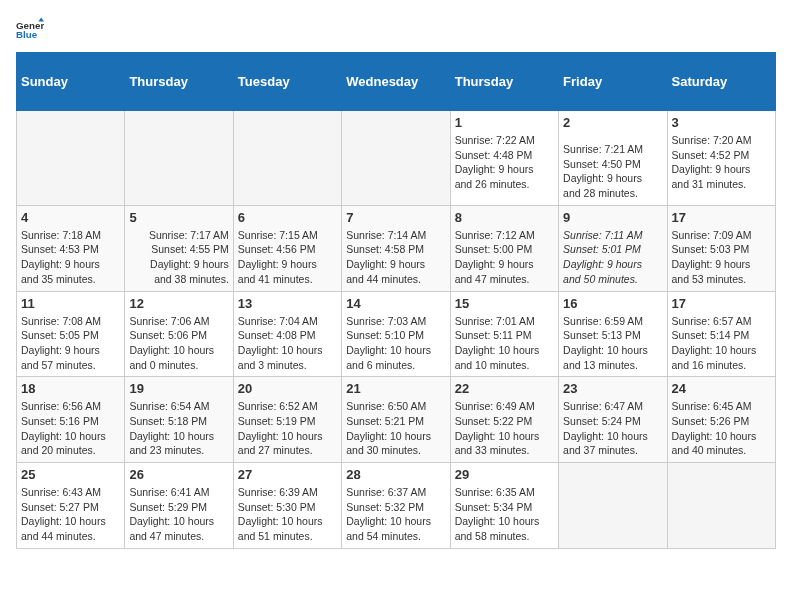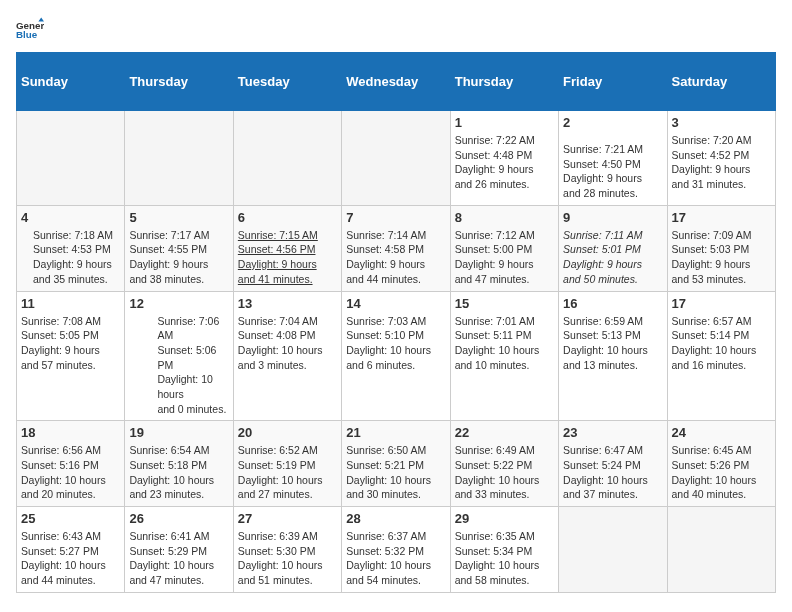--- a/index.html
+++ b/index.html
@@ -136,35 +136,35 @@
           <div class="day-number">3</div>
           <div class="day-detail" style="white-space: pre-line;">Sunrise: 7:20 AM
 Sunset: 4:52 PM
 Daylight: 9 hours
 and 31 minutes.</div>
         </td>
       </tr>
       <tr class="row-shaded">
         <td>
           <div class="day-number">4</div>
-          <div class="day-detail" style="white-space: pre-line; margin-left: 12px;">Sunrise: 7:18 AM
+          <div class="day-detail" style="white-space: pre-line;">Sunrise: 7:18 AM
 Sunset: 4:53 PM
 Daylight: 9 hours
 and 35 minutes.</div>
         </td>
         <td>
           <div class="day-number">5</div>
-          <div class="day-detail" style="white-space: pre-line;">Sunrise: 7:17 AM
+          <div class="day-detail" style="white-space: pre-line; text-align: right;">Sunrise: 7:17 AM
 Sunset: 4:55 PM
 Daylight: 9 hours
 and 38 minutes.</div>
         </td>
         <td>
           <div class="day-number">6</div>
-          <div class="day-detail" style="white-space: pre-line; text-decoration: underline;">Sunrise: 7:15 AM
+          <div class="day-detail" style="white-space: pre-line;">Sunrise: 7:15 AM
 Sunset: 4:56 PM
 Daylight: 9 hours
 and 41 minutes.</div>
         </td>
         <td>
           <div class="day-number">7</div>
           <div class="day-detail" style="white-space: pre-line;">Sunrise: 7:14 AM
 Sunset: 4:58 PM
 Daylight: 9 hours
 and 44 minutes.</div>
@@ -194,21 +194,21 @@
       <tr>
         <td>
           <div class="day-number">11</div>
           <div class="day-detail" style="white-space: pre-line;">Sunrise: 7:08 AM
 Sunset: 5:05 PM
 Daylight: 9 hours
 and 57 minutes.</div>
         </td>
         <td>
           <div class="day-number">12</div>
-          <div class="day-detail" style="white-space: pre-line; margin-left: 28px;">Sunrise: 7:06 AM
+          <div class="day-detail" style="white-space: pre-line;">Sunrise: 7:06 AM
 Sunset: 5:06 PM
 Daylight: 10 hours
 and 0 minutes.</div>
         </td>
         <td>
           <div class="day-number">13</div>
           <div class="day-detail" style="white-space: pre-line;">Sunrise: 7:04 AM
 Sunset: 4:08 PM
 Daylight: 10 hours
 and 3 minutes.</div>

